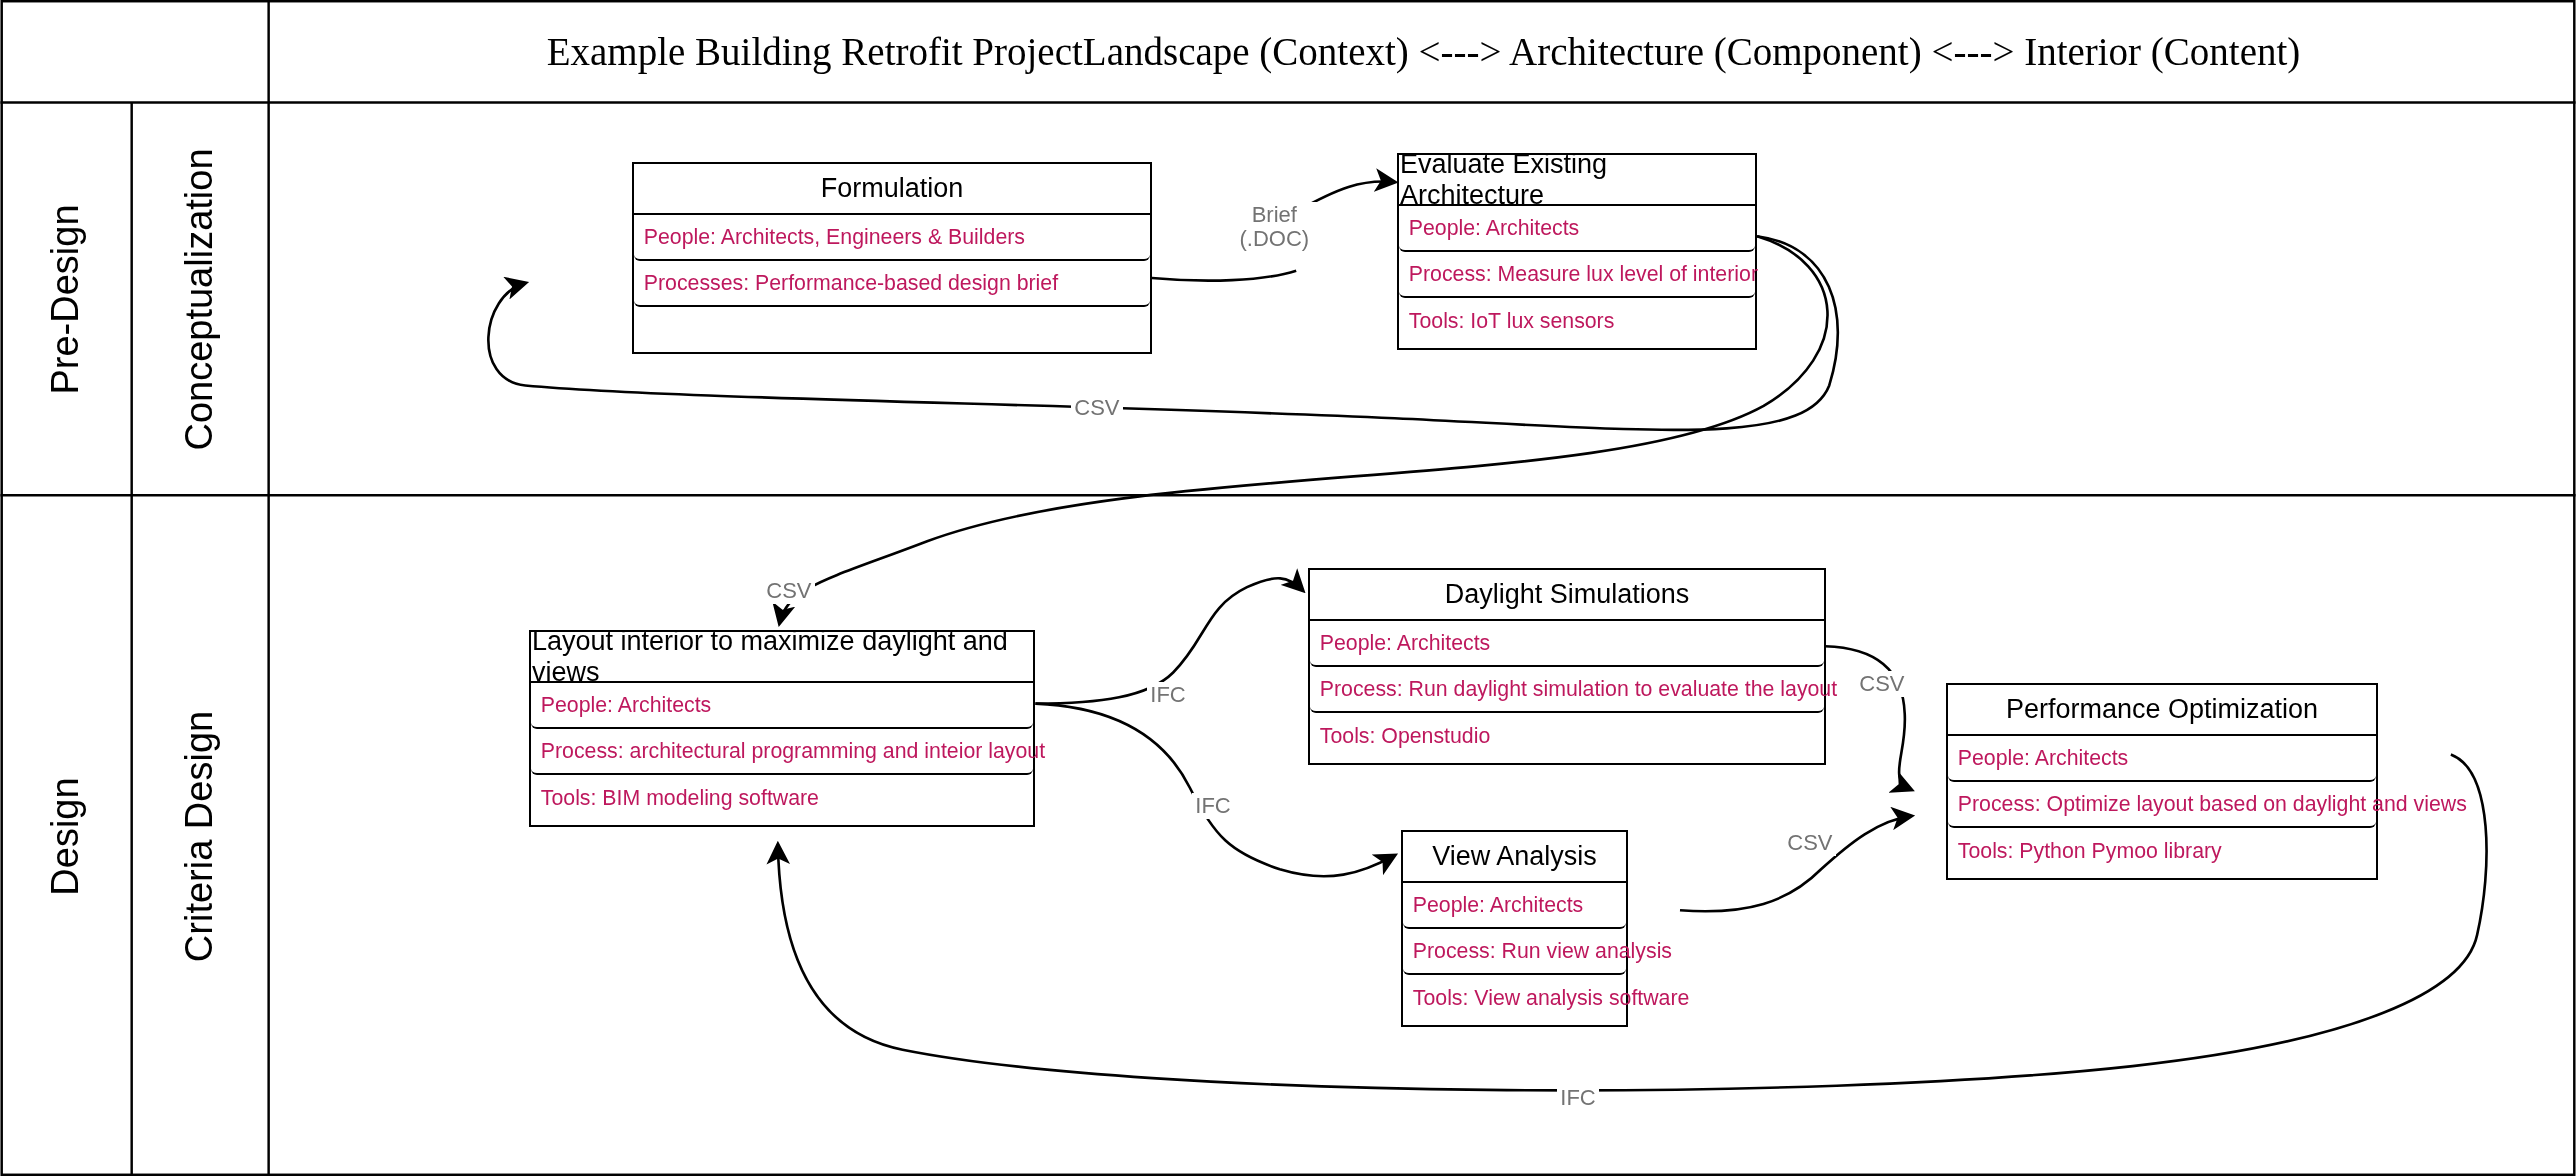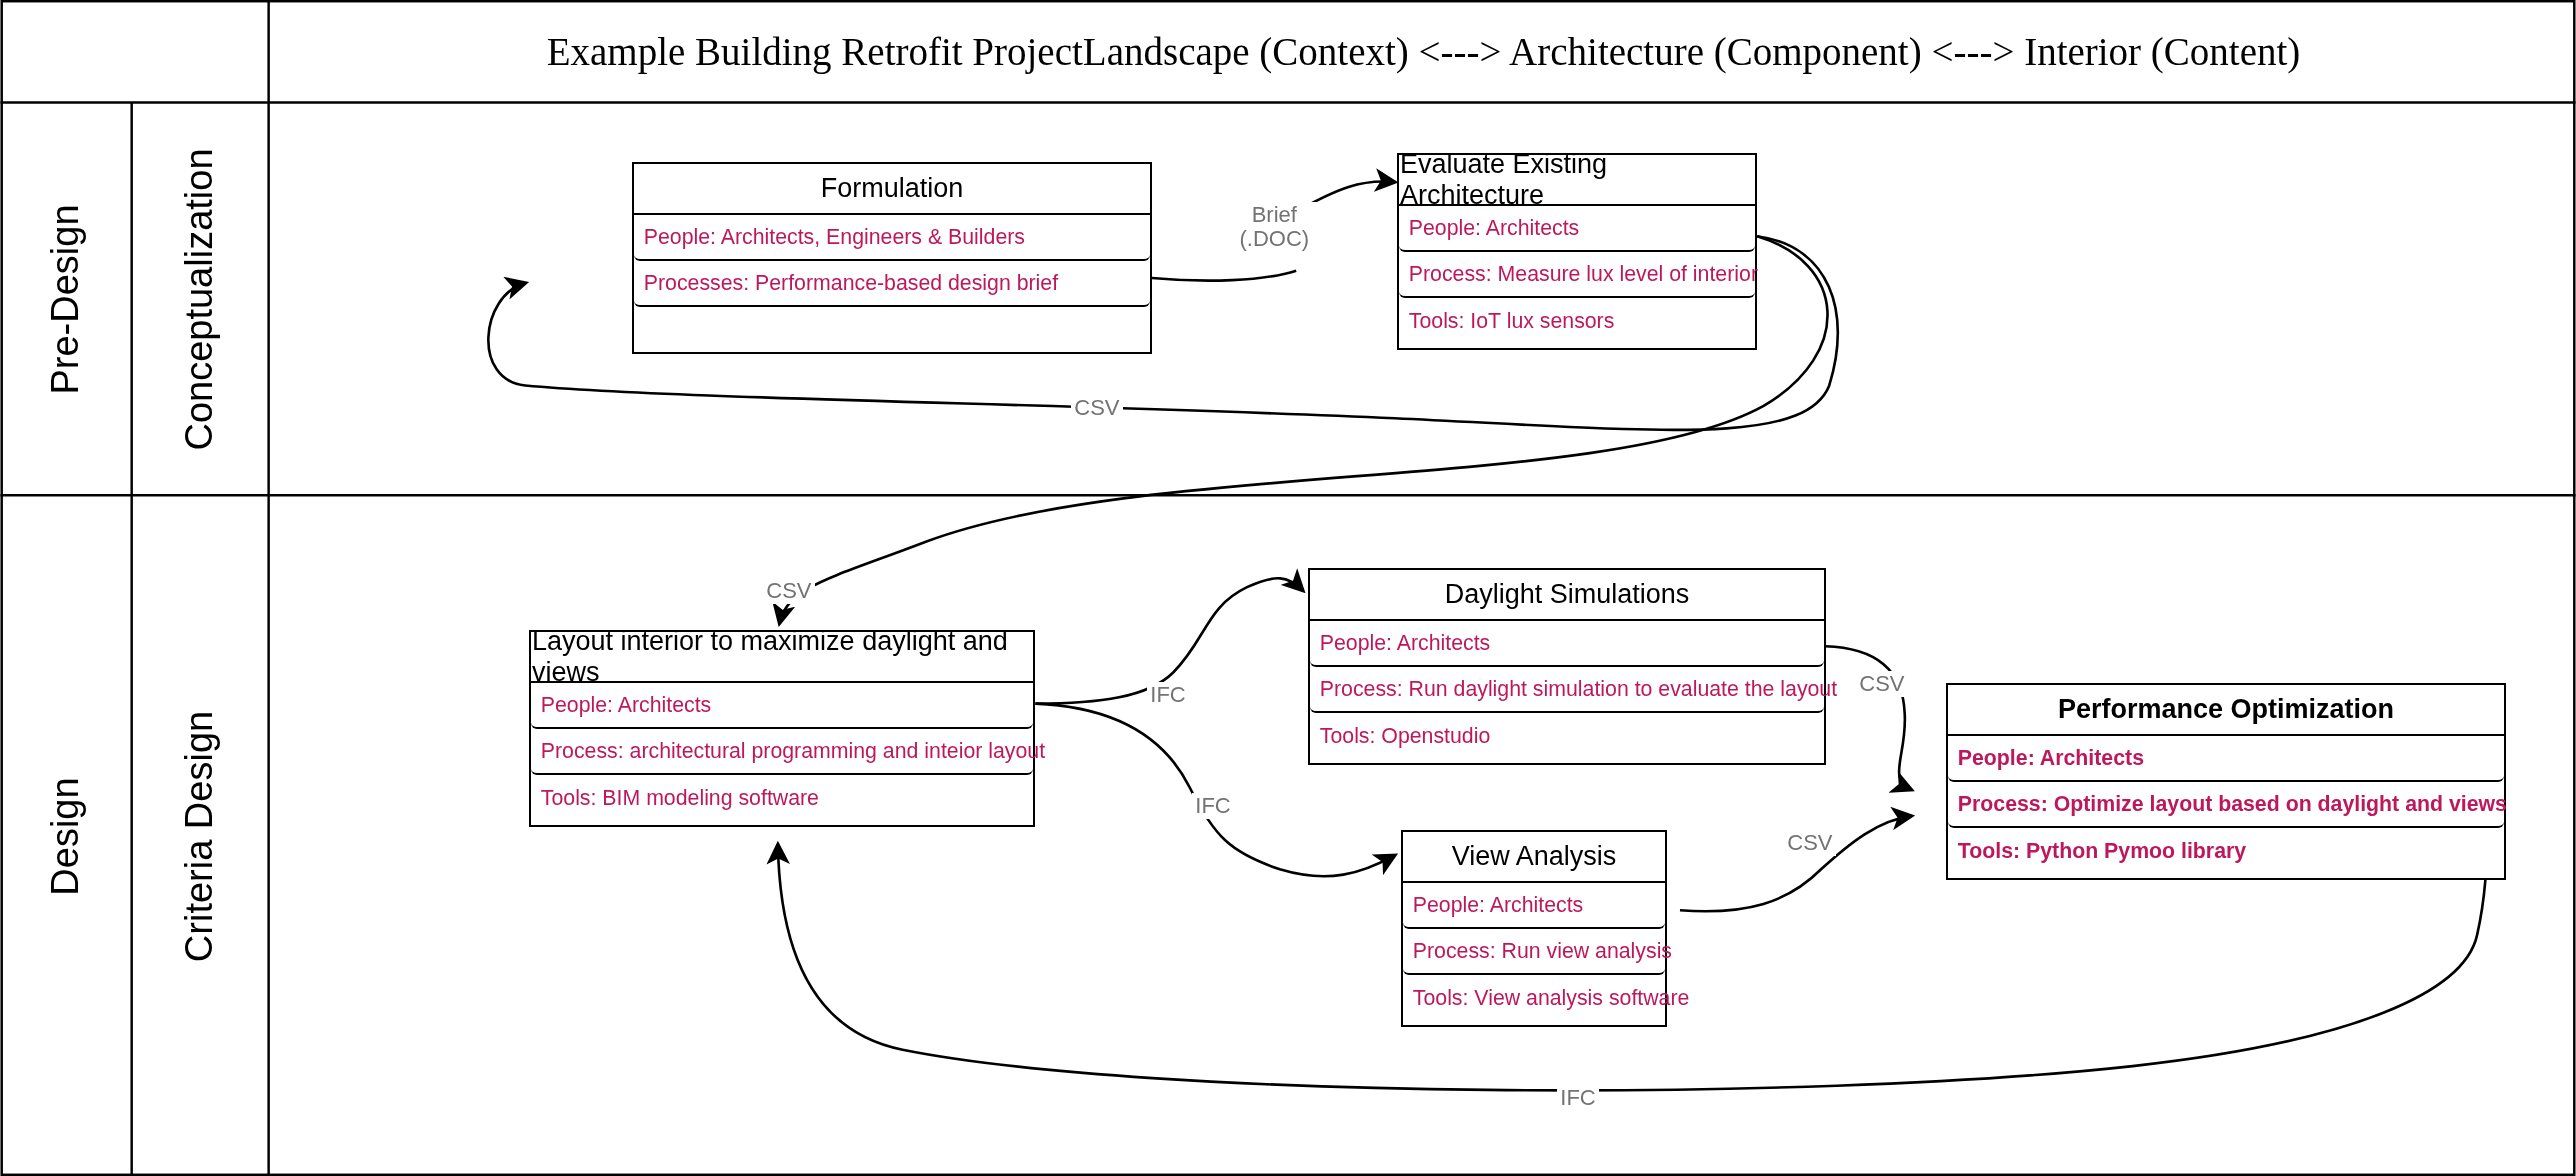--- a/index.html
+++ b/index.html
@@ -184,28 +184,28 @@
     <div class="row last">Tools: BIM modeling software</div>
   </div>
 
   <div class="node" style="left:1308px;top:568px;width:518px;height:197px;">
     <div class="hdr">Daylight Simulations</div>
     <div class="row">People: Architects</div>
     <div class="row">Process: Run daylight simulation to evaluate the layout</div>
     <div class="row last">Tools: Openstudio</div>
   </div>
 
-  <div class="node" style="left:1401px;top:830px;width:266px;height:197px;">
+  <div class="node" style="left:1401px;top:830px;width:227px;height:197px;">
     <div class="hdr">View Analysis</div>
     <div class="row">People: Architects</div>
     <div class="row">Process: Run view analysis</div>
     <div class="row last">Tools: View analysis software</div>
   </div>
 
-  <div class="node" style="left:1946px;top:683px;width:560px;height:197px;font-weight:bold;">
+  <div class="node" style="left:1946px;top:683px;width:432px;height:197px;">
     <div class="hdr">Performance Optimization</div>
     <div class="row">People: Architects</div>
     <div class="row">Process: Optimize layout based on daylight and views</div>
     <div class="row last">Tools: Python Pymoo library</div>
   </div>
 
   <div class="edge-label" style="left:1226px;top:202px;width:90px;text-align:center;">
     <div>Brief</div>
     <div>(.DOC)</div>
   </div>

